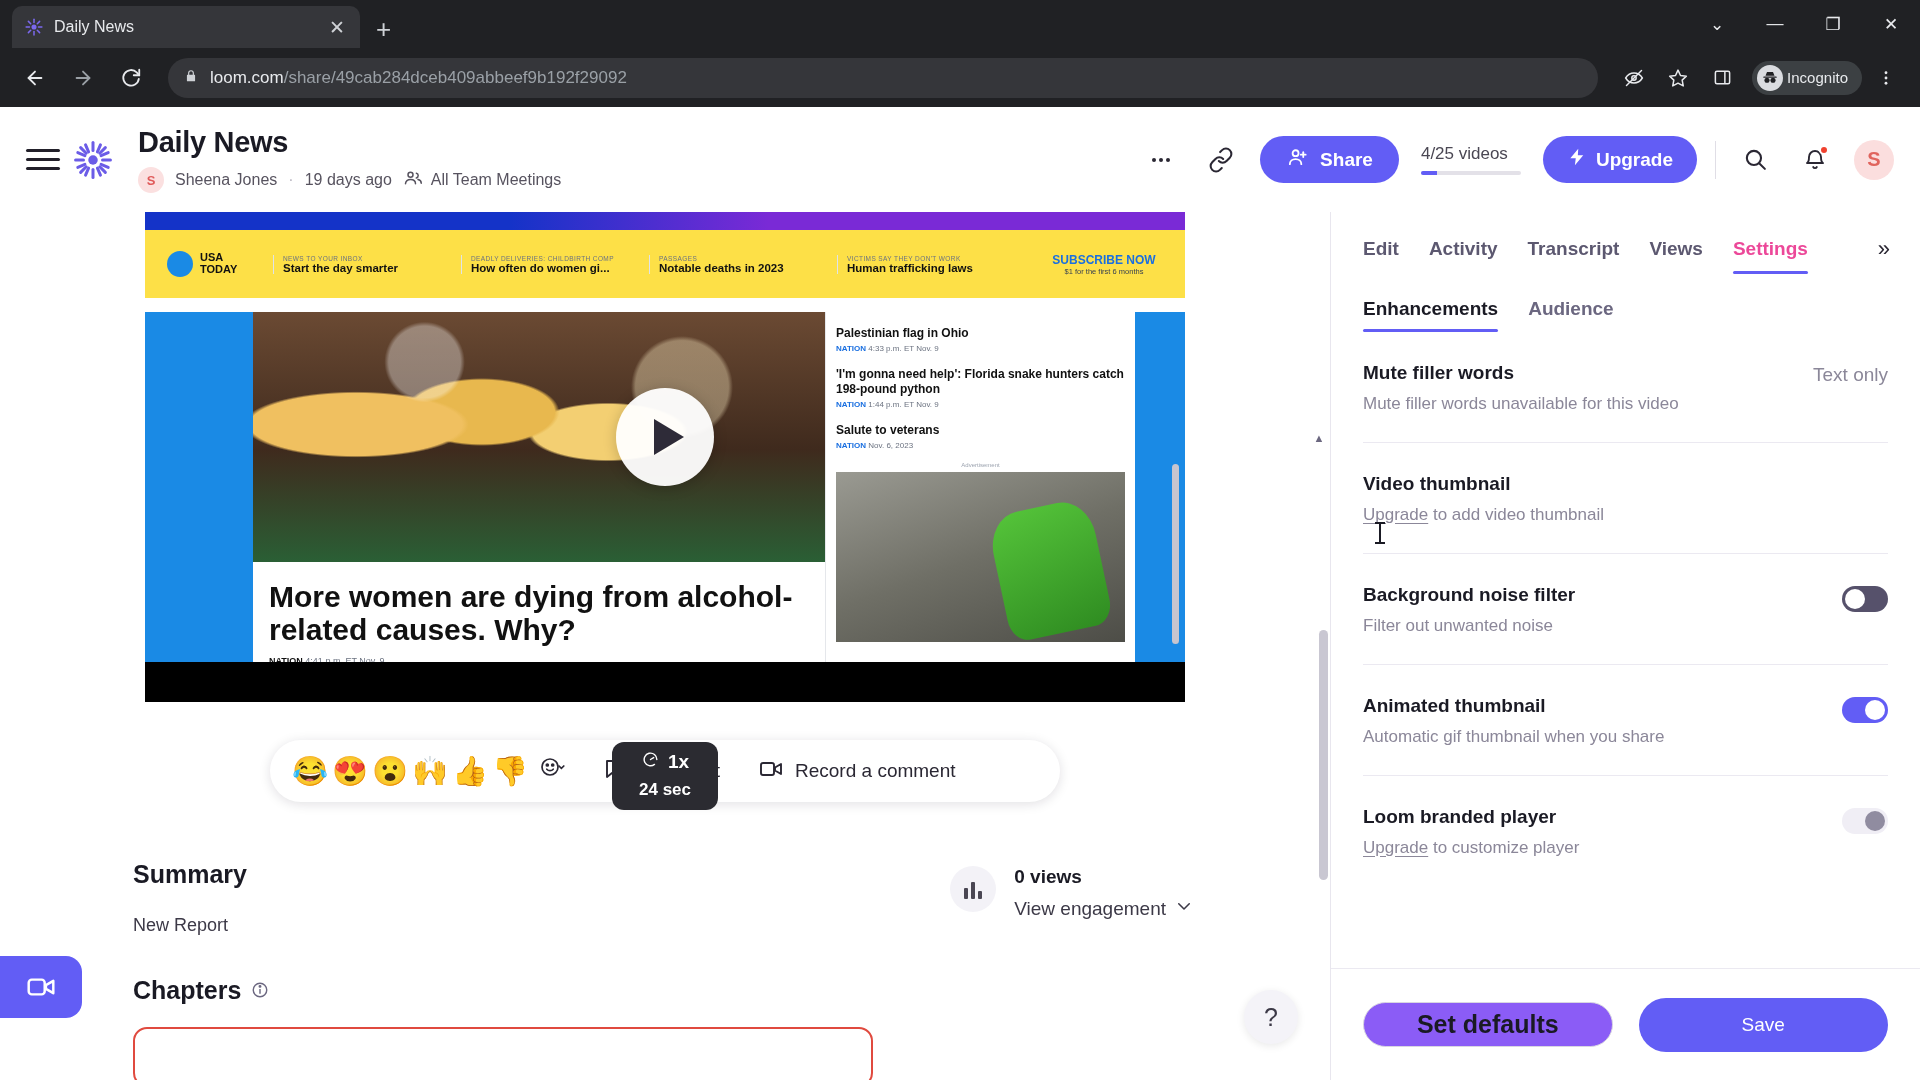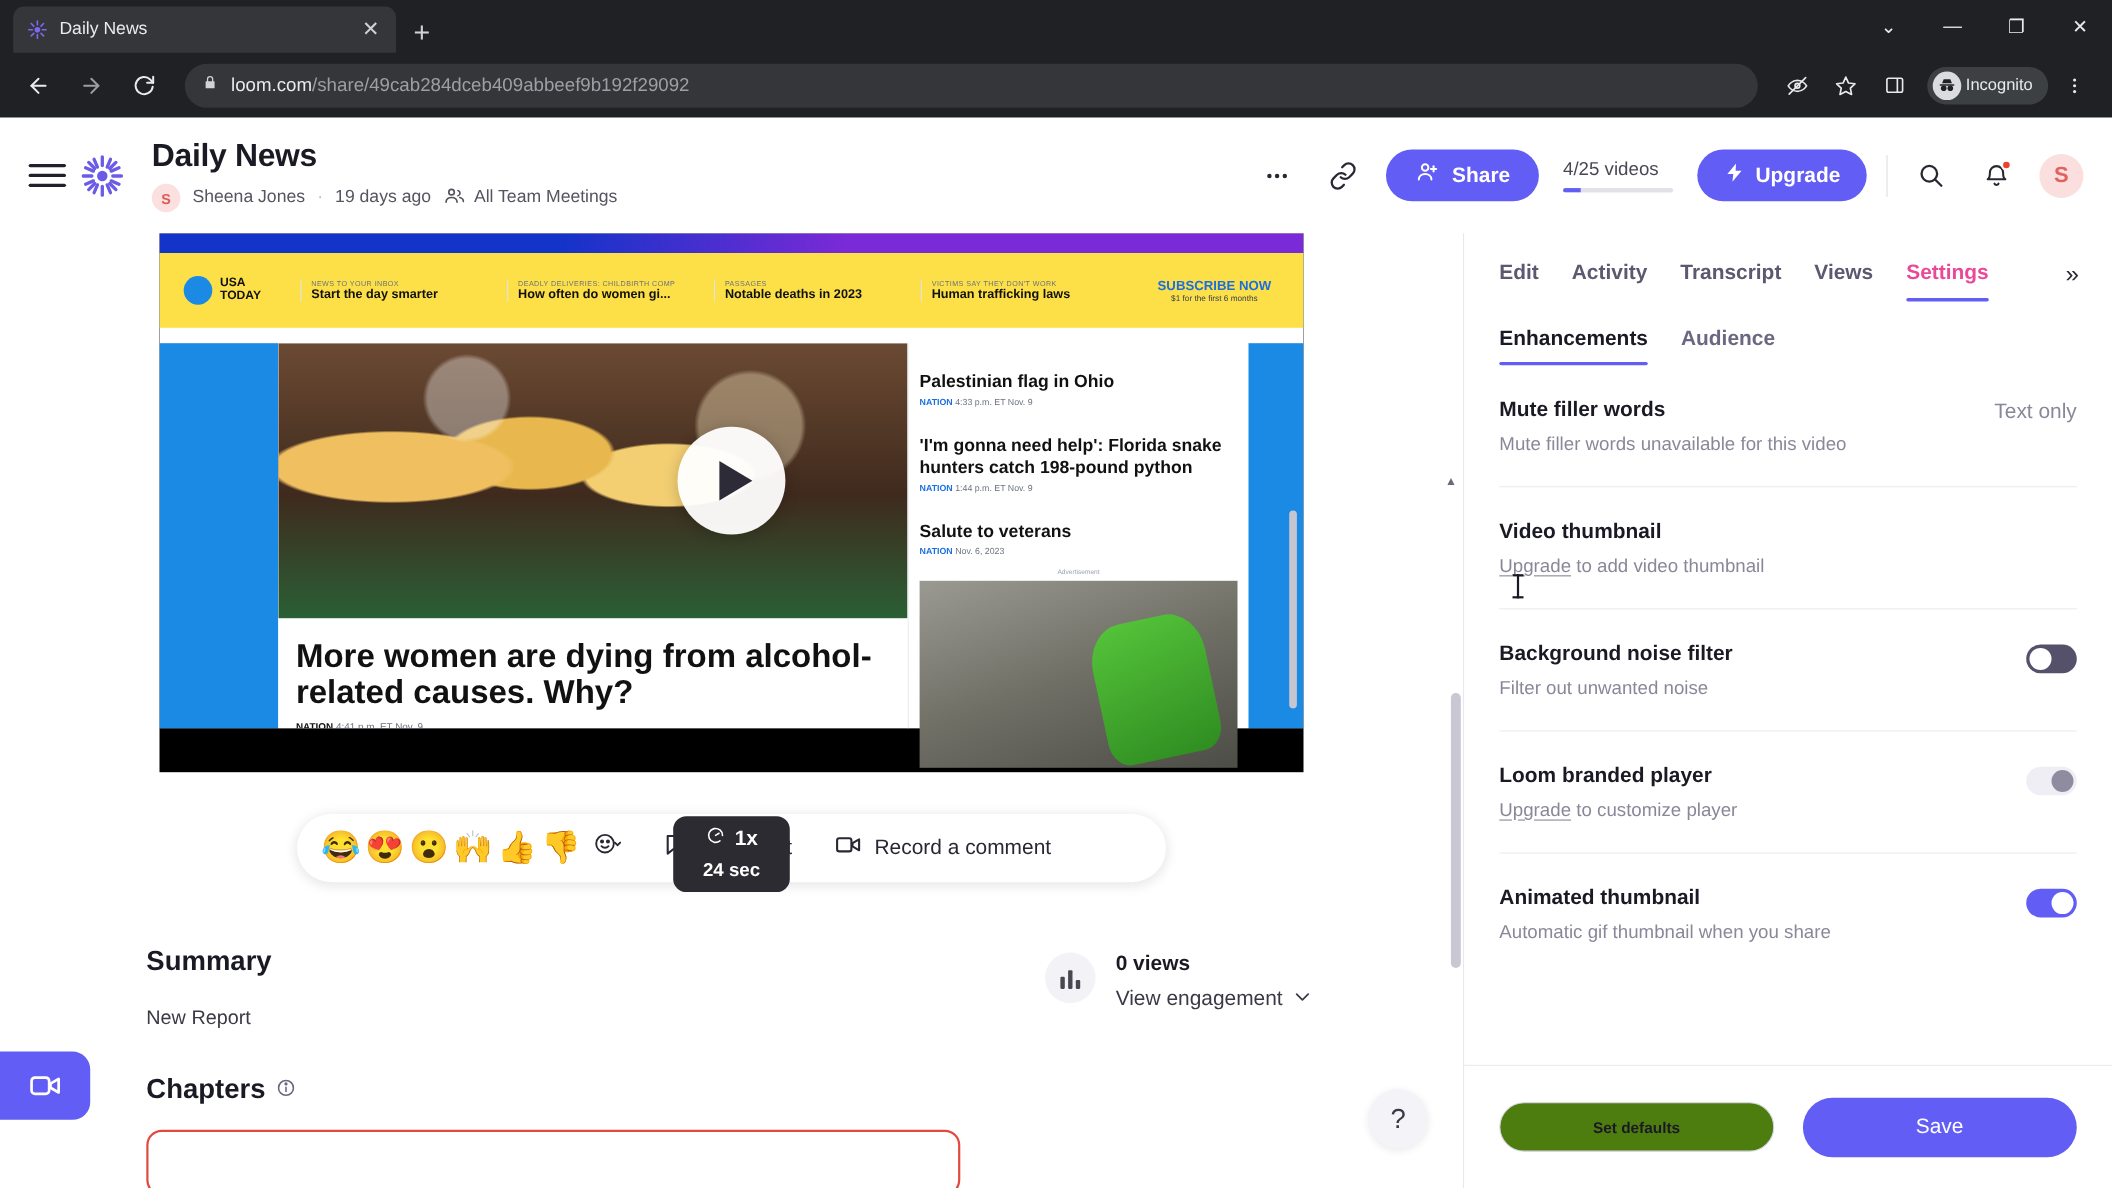--- a/index.html
+++ b/index.html
@@ -109,21 +109,21 @@
      linear-gradient(180deg,#6b4a33 0%, #3f2a1d 55%, #2a5f35 100%); position: relative; }
   .beer-photo:after { content:""; position:absolute; inset:0;
      background: radial-gradient(circle at 30% 20%, rgba(255,255,255,.35) 0 8%, transparent 9%),
                  radial-gradient(circle at 75% 30%, rgba(245,230,190,.4) 0 10%, transparent 11%); }
   .nb-headline { padding: 18px 16px 8px; }
   .nb-headline h2 { font-size: 30px; line-height: 1.1; color: #111; font-weight: 700; }
   .nb-headline .byl { font-size: 9px; color: #6b7280; margin-top: 10px; }
   .nb-headline .byl b { color:#111; }
   .nb-right { width: 310px; background: #fff; border-left: 1px solid #e5e7eb; padding: 8px 10px; }
   .nr-item { padding: 6px 0 8px; }
-  .nr-item .h { font-size: 16px; font-weight: 700; color: #111; line-height: 1.25; margin-top: 12px; }
+  .nr-item .h { font-size: 12px; font-weight: 700; color: #111; line-height: 1.25; }
   .nr-item .m { font-size: 8px; color: #6b7280; margin-top: 3px; }
   .nr-item .m b { color: #1a6fe0; }
   .nr-ad { font-size: 6px; color: #9ca3af; text-align: center; margin-top: 4px; }
   .nr-photo { height: 170px; margin-top: 4px; background: linear-gradient(160deg,#9a9a92 0%,#6f6f66 50%,#4d4d47 100%); position: relative; overflow: hidden;}
   .nr-photo:after{ content:""; position:absolute; right:8%; top:20%; width: 36%; height: 75%;
      background: linear-gradient(165deg,#55c43a,#2f8c21); border-radius: 30% 30% 18% 18%; transform: rotate(-12deg); }
   .nb-far { width: 50px; background: #1a8ae5; }
 
   .play-btn {
     position: absolute; left: 50%; top: 46%; transform: translate(-50%,-50%);
@@ -196,21 +196,21 @@
   .set-sub { font-size: 17px; color: #8b8799; margin-top: 10px; }
   .set-sub u { text-decoration: underline; text-underline-offset: 3px; cursor: pointer; }
   .set-right-text { font-size: 19px; color: #8b8799; padding-top: 2px; }
   .toggle { width: 46px; height: 26px; border-radius: 14px; position: relative; flex: 0 0 46px; cursor: pointer; margin-top: 2px; }
   .toggle i { position: absolute; top: 3px; width: 20px; height: 20px; border-radius: 50%; background: #fff; }
   .toggle.off { background: #56516b; } .toggle.off i { left: 3px; }
   .toggle.on { background: #625df5; } .toggle.on i { right: 3px; }
   .toggle.disabled { background: #f0eef5; } .toggle.disabled i { right: 3px; background: #908ca0; }
 
   .set-footer { height: 112px; border-top: 1px solid #ebe9f1; display: flex; align-items: center; justify-content: center; gap: 26px; padding: 0 32px; }
-  .btn-outline { width: 256px; height: 45px; border-radius: 27px; border: 1px solid #d9d6e2; background: #4d7c0f; font-size: 14px; font-weight: 700; color: #1a1a24; cursor: pointer; font-family: inherit; }
+  .btn-outline { width: 256px; height: 45px; border-radius: 27px; border: 1px solid #d9d6e2; background: #8b5cf6; font-size: 25px; font-weight: 700; color: #1a1a24; cursor: pointer; font-family: inherit; }
   .btn-primary { width: 256px; height: 54px; border-radius: 27px; border: none; background: #625df5; font-size: 19px; font-weight: 400; color: #fff; cursor: pointer; font-family: inherit; }
 
   .text-caret { position: absolute; left: 1379px; top: 415px; width: 2px; height: 22px; background: #1a1a24; }
   .text-caret:before, .text-caret:after { content:""; position:absolute; left:-4px; width:10px; height:2px; background:#1a1a24; }
   .text-caret:before { top: 0; } .text-caret:after { bottom: 0; }
 </style>
 </head>
 <body>
 
 <div class="browser">
@@ -627,37 +627,37 @@
             <div class="set-title">Background noise filter</div>
             <div class="set-sub">Filter out unwanted noise</div>
           </div>
           <div class="toggle off">
               <i></i>
             </div>
         </div>
 
         <div class="set-row">
           <div class="set-main">
+            <div class="set-title">Animated thumbnail</div>
+            <div class="set-sub">Automatic gif thumbnail when you share</div>
+          </div>
+          <div class="toggle on">
+              <i></i>
+            </div>
+        </div>
+
+        <div class="set-row">
+          <div class="set-main">
             <div class="set-title">Loom branded player</div>
             <div class="set-sub"><u>Upgrade</u><span> to customize player</span></div>
           </div>
           <div class="toggle disabled">
               <i></i>
             </div>
         </div>
-
-        <div class="set-row">
-          <div class="set-main">
-            <div class="set-title">Animated thumbnail</div>
-            <div class="set-sub">Automatic gif thumbnail when you share</div>
-          </div>
-          <div class="toggle on">
-              <i></i>
-            </div>
-        </div>
       </div>
 
       <div class="set-footer">
         <button class="btn-outline">Set defaults</button>
         <button class="btn-primary">Save</button>
       </div>
     </div>
   </div>
 
   <div class="text-caret"></div>

